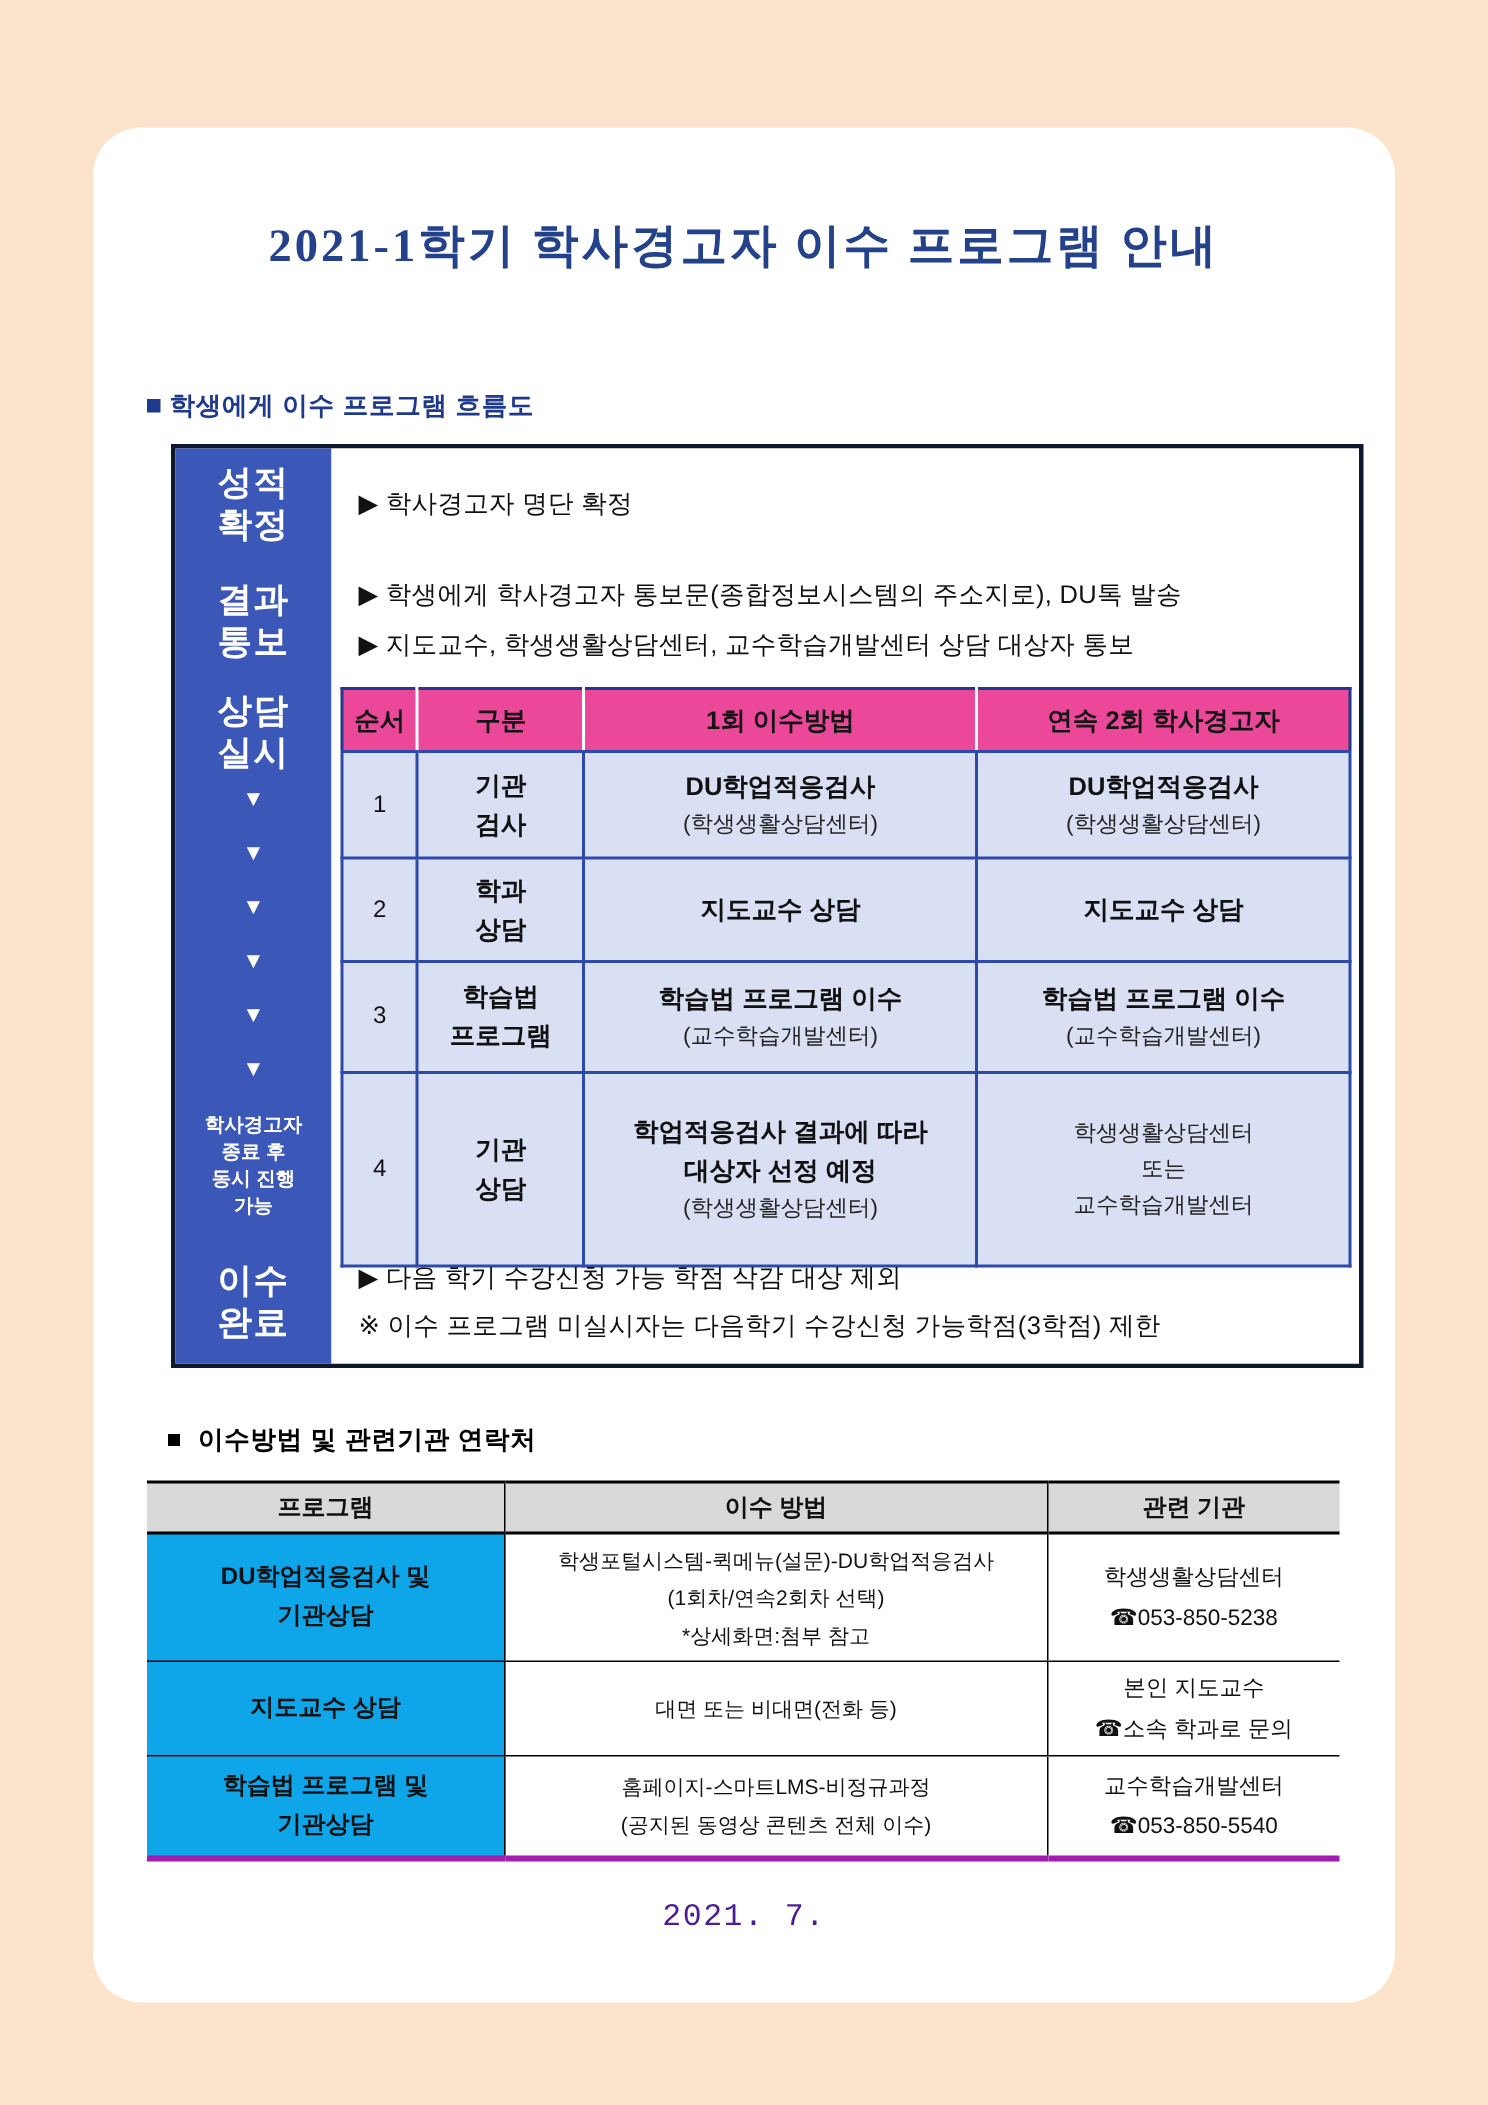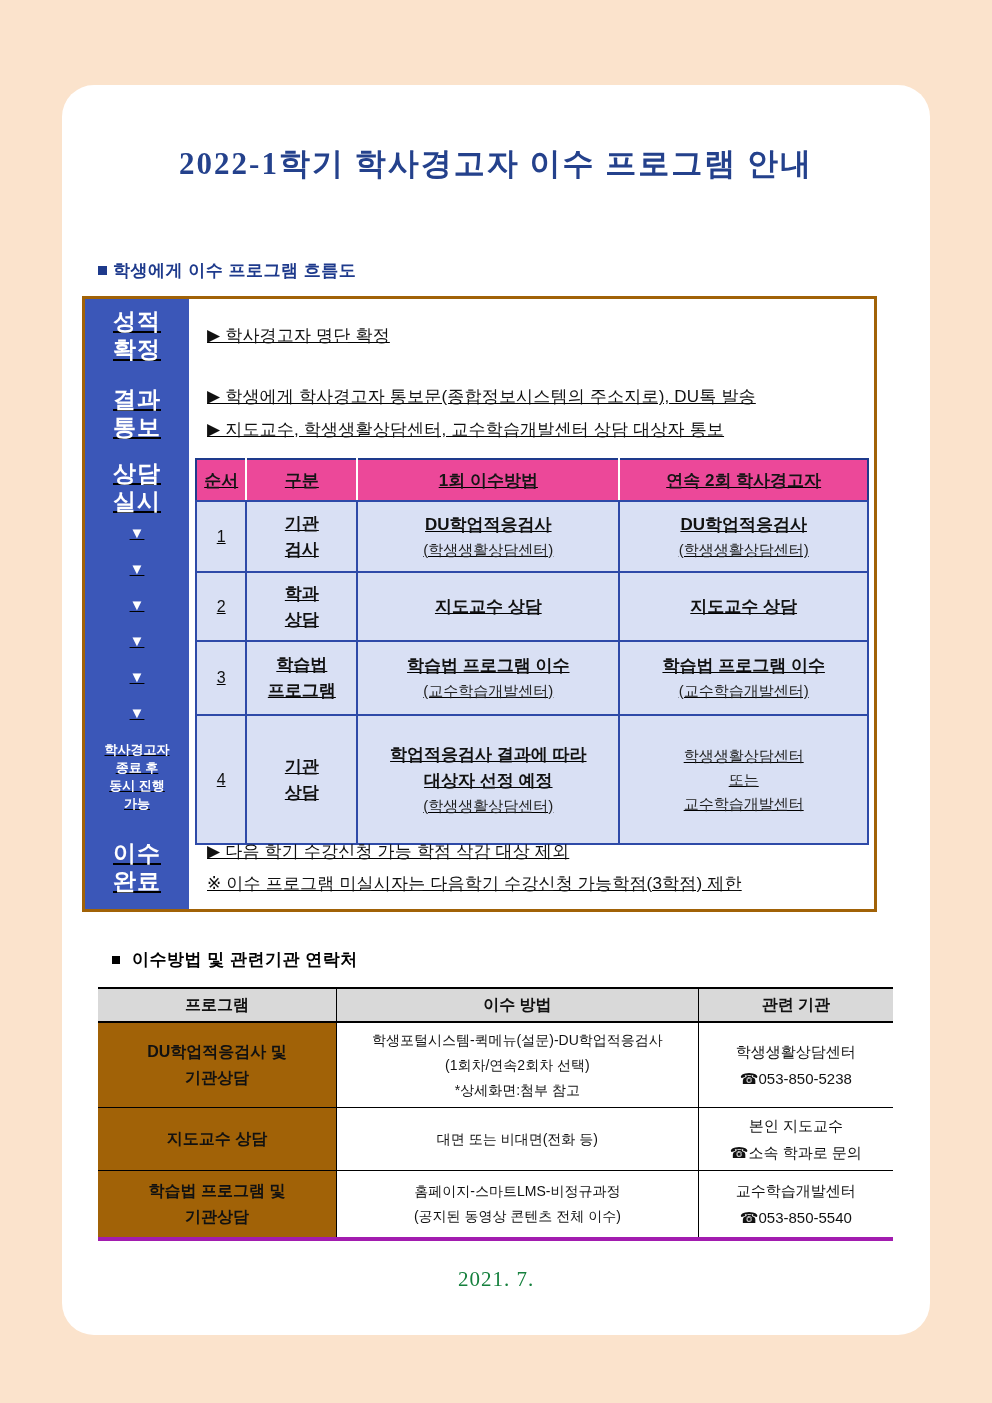--- a/index.html
+++ b/index.html
@@ -21,22 +21,22 @@
   }
   
   .flow-heading{
     margin:74px 0 14px 36px;
     font-size:17px;font-weight:bold;color:#1e3a8c;letter-spacing:0.5px;
     display:flex;align-items:center;
   }
   .sq-navy{display:inline-block;width:9px;height:9px;background:#1e3a8c;margin-right:6px;}
   
   .flow-box{
-    margin-left:20px;width:795px;box-sizing:border-box;
-    border:3px solid #a16207;display:flex;background:#fff;text-decoration:underline;
+    margin-left:52px;width:795px;box-sizing:border-box;
+    border:3px solid #0f172a;display:flex;background:#fff;
   }
   .sidebar{width:104px;background:#3b57b8;color:#fff;display:flex;flex-direction:column;flex-shrink:0;}
   .sb-sec{display:flex;flex-direction:column;align-items:center;justify-content:center;}
   .sb-a{height:72px;} .sb-b{height:84px;} .sb-c{height:370px;justify-content:flex-start;padding-top:4px;box-sizing:border-box;}
   .sb-d{height:84px;}
   .sb-label{font-size:23px;font-weight:bold;line-height:28px;text-align:center;white-space:pre-line;letter-spacing:1px;}
   .sb-arrow{font-size:15px;line-height:36px;color:#fff;}
   .sb-note{margin-top:10px;font-size:13px;font-weight:bold;line-height:18px;text-align:center;white-space:pre-line;}
   .content{flex:1;display:flex;flex-direction:column;background:#fff;}
   .ct-sec{display:flex;flex-direction:column;justify-content:center;padding-left:18px;box-sizing:border-box;}
@@ -70,36 +70,36 @@
   .ctable{border-collapse:collapse;width:795px;margin-left:36px;table-layout:fixed;}
   .ctable col.k1{width:30%;} .ctable col.k2{width:45.5%;} .ctable col.k3{width:24.5%;}
   .ctable th{
     background:#d9d9d9;height:30px;font-size:16px;font-weight:bold;color:#111;
     border-top:2px solid #000;border-bottom:2px solid #000;
   }
   .ctable td{border-bottom:1px solid #000;text-align:center;vertical-align:middle;padding:4px 2px;}
   .ctable tr.last td{border-bottom:4px solid #a21caf;}
   .ctable th + th,.ctable td + td{border-left:1px solid #000;}
   .cr1 td{height:76px;} .cr2 td{height:44px;} .cr3 td{height:58px;}
-  .cell-prog{background:#a16207;font-size:16px;font-weight:bold;color:#111;white-space:pre-line;line-height:26px;}
+  .cell-prog{background:#0ea5e9;font-size:16px;font-weight:bold;color:#111;white-space:pre-line;line-height:26px;}
   .cell-method{font-size:14px;color:#111;white-space:pre-line;line-height:25px;}
   .cell-org{font-size:15px;color:#111;white-space:pre-line;line-height:27px;}
   
   .doc-date{
     margin-top:26px;text-align:center;
-    font-family:Liberation Serif, serif;
-    font-size:21px;color:#15803d;letter-spacing:1px;
+    font-family:Liberation Mono, monospace;
+    font-size:21px;color:#4c1d95;letter-spacing:1px;
   }
 </style>
 </head>
 <body>
 
 <div class="card">
 
-  <div class="doc-title">2022-1학기 학사경고자 이수 프로그램 안내</div>
+  <div class="doc-title">2021-1학기 학사경고자 이수 프로그램 안내</div>
 
   <div class="flow-heading">
     <span class="sq-navy"></span>
     <span>학생에게 이수 프로그램 흐름도</span>
   </div>
 
   <div class="flow-box">
     <div class="sidebar">
       <div class="sb-sec sb-a">
         <span class="sb-label">성적

